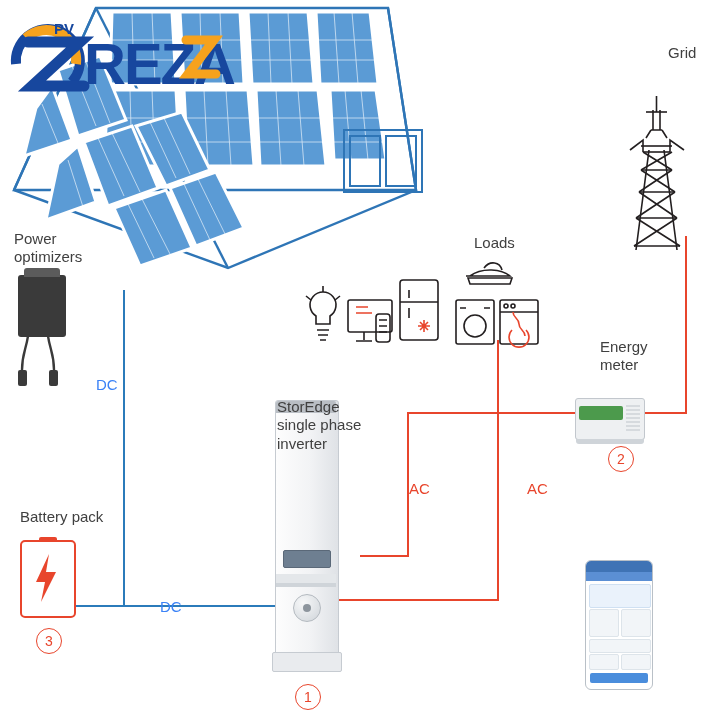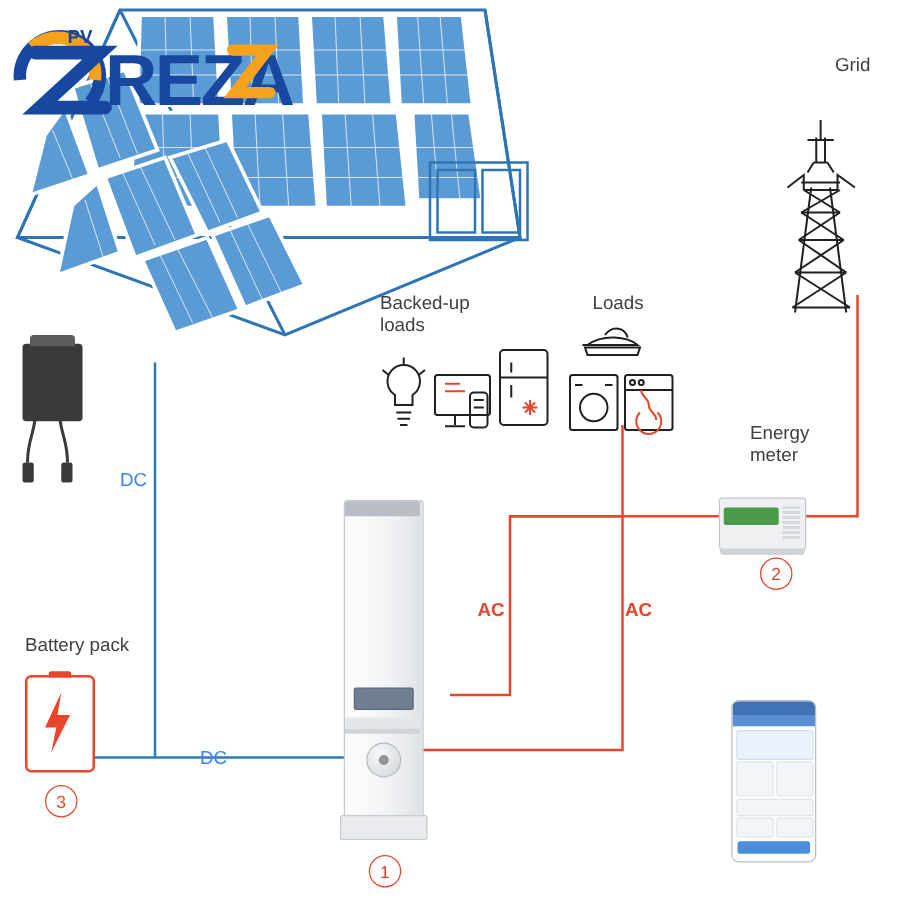--- a/index.html
+++ b/index.html
@@ -1,20 +1,20 @@
 <!DOCTYPE html>
 <html><head>
 <meta charset="utf-8">
 <style>
   html,body{margin:0;padding:0;}
   body{width:720px;height:720px;background:#ffffff;font-family:"Liberation Sans",sans-serif;overflow:hidden;position:relative;}
   #stage{position:relative;width:620px;height:720px;}
   .lbl{position:absolute;color:#404040;font-size:15px;line-height:1.22;}
   .dclbl{position:absolute;color:#3b82f6;font-size:15px;font-weight:400;}
-  .aclbl{position:absolute;color:#e8452c;font-size:15px;font-weight:700;}
+  .aclbl{position:absolute;color:#e8452c;font-size:15px;font-weight:400;margin-left:27px;}
   .numcirc{position:absolute;width:24px;height:24px;border:1.6px solid #e8452c;border-radius:50%;color:#e8452c;font-size:14px;display:flex;align-items:center;justify-content:center;}
   svg{position:absolute;left:0;top:0;}
   .logo{position:absolute;left:8px;top:12px;width:262px;height:86px;}
   
   .inv{position:absolute;left:275px;top:400px;width:62px;height:270px;}
   .invbody{position:absolute;left:0;top:0;width:62px;height:270px;background:linear-gradient(to right,#fdfdfd 0%,#f2f3f5 55%,#dfe2e6 100%);border:1px solid #c6cbd1;border-radius:3px;}
   .invtop{position:absolute;left:1px;top:1px;width:60px;height:12px;background:#b9bec4;border-radius:2px 2px 0 0;}
   .invscreen{position:absolute;left:8px;top:150px;width:46px;height:16px;background:#6e7f91;border:1px solid #5a6878;border-radius:2px;}
   .invline{position:absolute;left:1px;top:183px;width:60px;height:4px;background:#cfd4d9;}
   .invknob{position:absolute;left:18px;top:194px;width:26px;height:26px;border-radius:50%;background:radial-gradient(circle at 35% 30%,#f7f8f9,#cfd4d9);border:1px solid #b4bac0;}
@@ -204,27 +204,30 @@
     <div class="phhdr"></div>
     <div class="phbig"></div>
     <div class="phrow" style="left:3px;top:48px;width:28px;height:26px;"></div>
     <div class="phrow" style="left:35px;top:48px;width:28px;height:26px;"></div>
     <div class="phrow" style="left:3px;top:78px;width:60px;height:12px;"></div>
     <div class="phrow" style="left:3px;top:93px;width:28px;height:14px;"></div>
     <div class="phrow" style="left:35px;top:93px;width:28px;height:14px;"></div>
     <div class="phbtn"></div>
   </div>
 
+  <div class="lbl" style="left:14px;top:230px;white-space:pre;">Power
+optimizers</div>
   <div class="lbl" style="left:6px;top:508px;margin-left:14px;">Battery pack</div>
-  <div class="lbl" style="left:304px;top:234px;white-space:pre;">Backed-up
-loads</div>
   <div class="lbl" style="left:474px;top:234px;">Loads</div>
   <div class="lbl" style="left:668px;top:44px;">Grid</div>
   <div class="lbl" style="left:588px;top:338px;white-space:pre;margin-left:12px;">Energy
 meter</div>
+  <div class="lbl" style="left:277px;top:398px;white-space:pre;">StorEdge
+single phase
+inverter</div>
 
   <div class="dclbl" style="left:96px;top:376px;">DC</div>
   <div class="dclbl" style="left:160px;top:598px;">DC</div>
   <div class="aclbl" style="left:382px;top:480px;">AC</div>
   <div class="aclbl" style="left:500px;top:480px;">AC</div>
 
   <div class="numcirc" style="left:295px;top:684px;">1</div>
   <div class="numcirc" style="left:608px;top:446px;">2</div>
   <div class="numcirc" style="left:36px;top:628px;">3</div>
 

